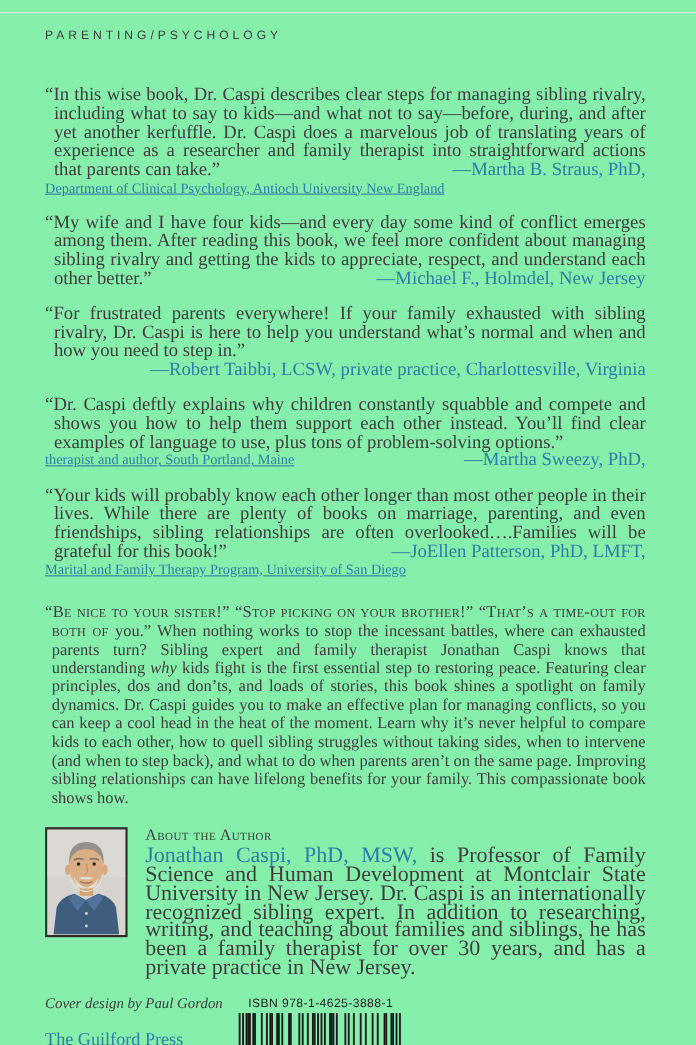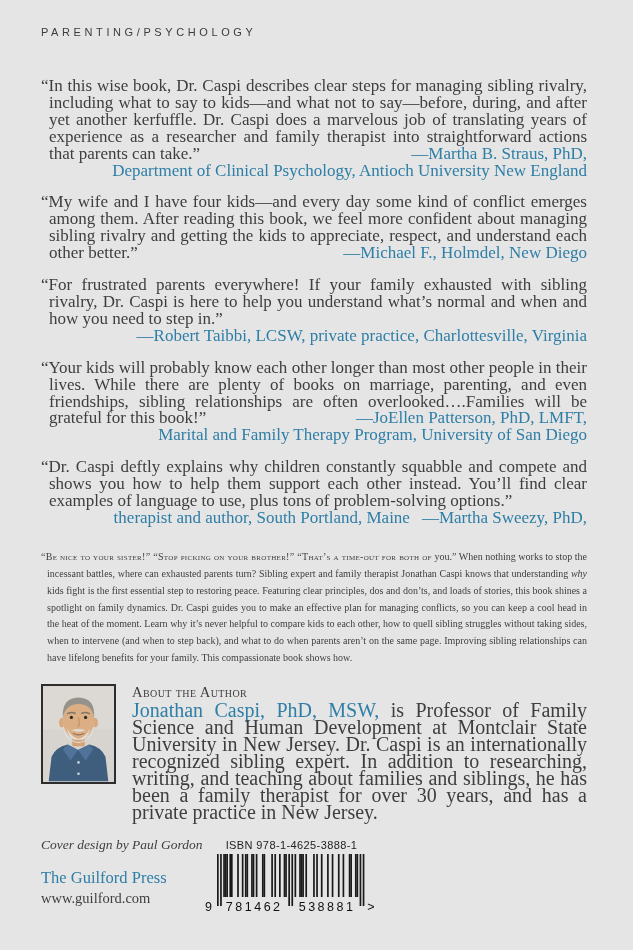--- a/index.html
+++ b/index.html
@@ -2,21 +2,21 @@
 <html><head>
 <meta charset="utf-8">
 <style>
   * { margin: 0; padding: 0; box-sizing: border-box; }
   html, body { background: #ffffff; }
   .page {
     position: relative;
     width: 633px;
     height: 950px;
     margin: 0 auto;
-    background: #e5e5e5;
+    background: #86efac;
     overflow: hidden;
     font-family: "Liberation Serif", serif;
     color: #3e3e3e;
     padding: 24px 46px 0 41px;
   }
   .top-edge {
     position: absolute;
     top: 11px; left: 0; right: 0;
     height: 1px;
     background: #e3e3e3;
@@ -38,28 +38,28 @@
     padding-left: 8px;
     text-indent: -8px;
   }
   .attr-inline {
     float: right;
     color: #2e7ea6;
     padding-left: 12px;
     text-indent: 0;
   }
   .attr-line2 {
-    font-size: 17px;
-    line-height: 16.9px;
-    text-align: right;
+    font-size: 13px;
+    line-height: 16.9px;
     color: #2e7ea6;
+    text-decoration: underline;
   }
   .attr-line2:empty { display: none; }
   .description {
-    font-size: 10px;
+    font-size: 15px;
     line-height: 16.9px;
     text-align: justify;
     margin-top: 22px;
     padding-left: 6px;
     text-indent: -6px;
   }
   .sc { font-variant: small-caps; letter-spacing: 0.3px; }
   .about {
     display: flex;
     margin-top: 17px;
@@ -132,47 +132,47 @@
       <p class="quote-text">
         <span>“In this wise book, Dr. Caspi describes clear steps for managing sibling rivalry, including what to say to kids—and what not to say—before, during, and after yet another kerfuffle. Dr. Caspi does a marvelous job of translating years of experience as a researcher and family therapist into straightforward actions that parents can take.”</span>
         <span class="attr-inline">—Martha B. Straus, PhD,</span>
       </p>
       <div class="attr-line2">Department of Clinical Psychology, Antioch University New England</div>
     </div>
 
     <div class="quote-block">
       <p class="quote-text">
         <span>“My wife and I have four kids—and every day some kind of conflict emerges among them. After reading this book, we feel more confident about managing sibling rivalry and getting the kids to appreciate, respect, and understand each other better.”</span>
-        <span class="attr-inline">—Michael F., Holmdel, New Diego</span>
+        <span class="attr-inline">—Michael F., Holmdel, New Jersey</span>
       </p>
 
     </div>
 
     <div class="quote-block">
       <p class="quote-text">
         <span>“For frustrated parents everywhere! If your family exhausted with sibling rivalry, Dr. Caspi is here to help you understand what’s normal and when and how you need to step in.”</span>
         <span class="attr-inline">—Robert Taibbi, LCSW, private practice, Charlottesville, Virginia</span>
       </p>
 
     </div>
 
     <div class="quote-block">
       <p class="quote-text">
+        <span>“Dr. Caspi deftly explains why children constantly squabble and compete and shows you how to help them support each other instead. You’ll find clear examples of language to use, plus tons of problem-solving options.”</span>
+        <span class="attr-inline">—Martha Sweezy, PhD,</span>
+      </p>
+      <div class="attr-line2">therapist and author, South Portland, Maine</div>
+    </div>
+
+    <div class="quote-block">
+      <p class="quote-text">
         <span>“Your kids will probably know each other longer than most other people in their lives. While there are plenty of books on marriage, parenting, and even friendships, sibling relationships are often overlooked….Families will be grateful for this book!”</span>
         <span class="attr-inline">—JoEllen Patterson, PhD, LMFT,</span>
       </p>
       <div class="attr-line2">Marital and Family Therapy Program, University of San Diego</div>
-    </div>
-
-    <div class="quote-block">
-      <p class="quote-text">
-        <span>“Dr. Caspi deftly explains why children constantly squabble and compete and shows you how to help them support each other instead. You’ll find clear examples of language to use, plus tons of problem-solving options.”</span>
-        <span class="attr-inline">—Martha Sweezy, PhD,</span>
-      </p>
-      <div class="attr-line2">therapist and author, South Portland, Maine</div>
     </div>
 
   </section>
 
   <p class="description"><span class="sc">“Be nice to your sister!” “Stop picking on your brother!” “That’s a time-out for both of </span><span>you.” When nothing works to stop the incessant battles, where can exhausted parents turn? Sibling expert and family therapist Jonathan Caspi knows that understanding </span><em>why</em><span> kids fight is the first essential step to restoring peace. Featuring clear principles, dos and don’ts, and loads of stories, this book shines a spotlight on family dynamics. Dr. Caspi guides you to make an effective plan for managing conflicts, so you can keep a cool head in the heat of the moment. Learn why it’s never helpful to compare kids to each other, how to quell sibling struggles without taking sides, when to intervene (and when to step back), and what to do when parents aren’t on the same page. Improving sibling relationships can have lifelong benefits for your family. This compassionate book shows how.</span></p>
 
   <section class="about">
     <div class="photo-frame">
       <svg width="71" height="96" viewBox="0 0 75 100" xmlns="http://www.w3.org/2000/svg" role="img">
         <rect x="0" y="0" width="75" height="100" fill="#d7d4cf"></rect>

